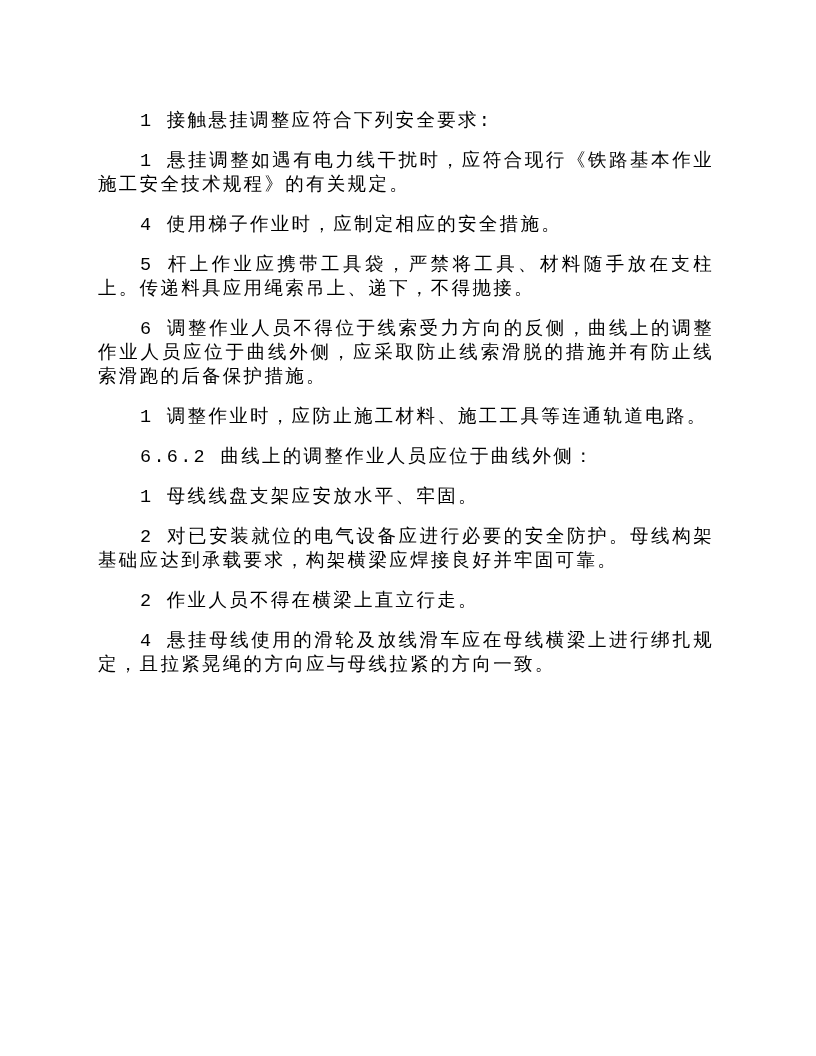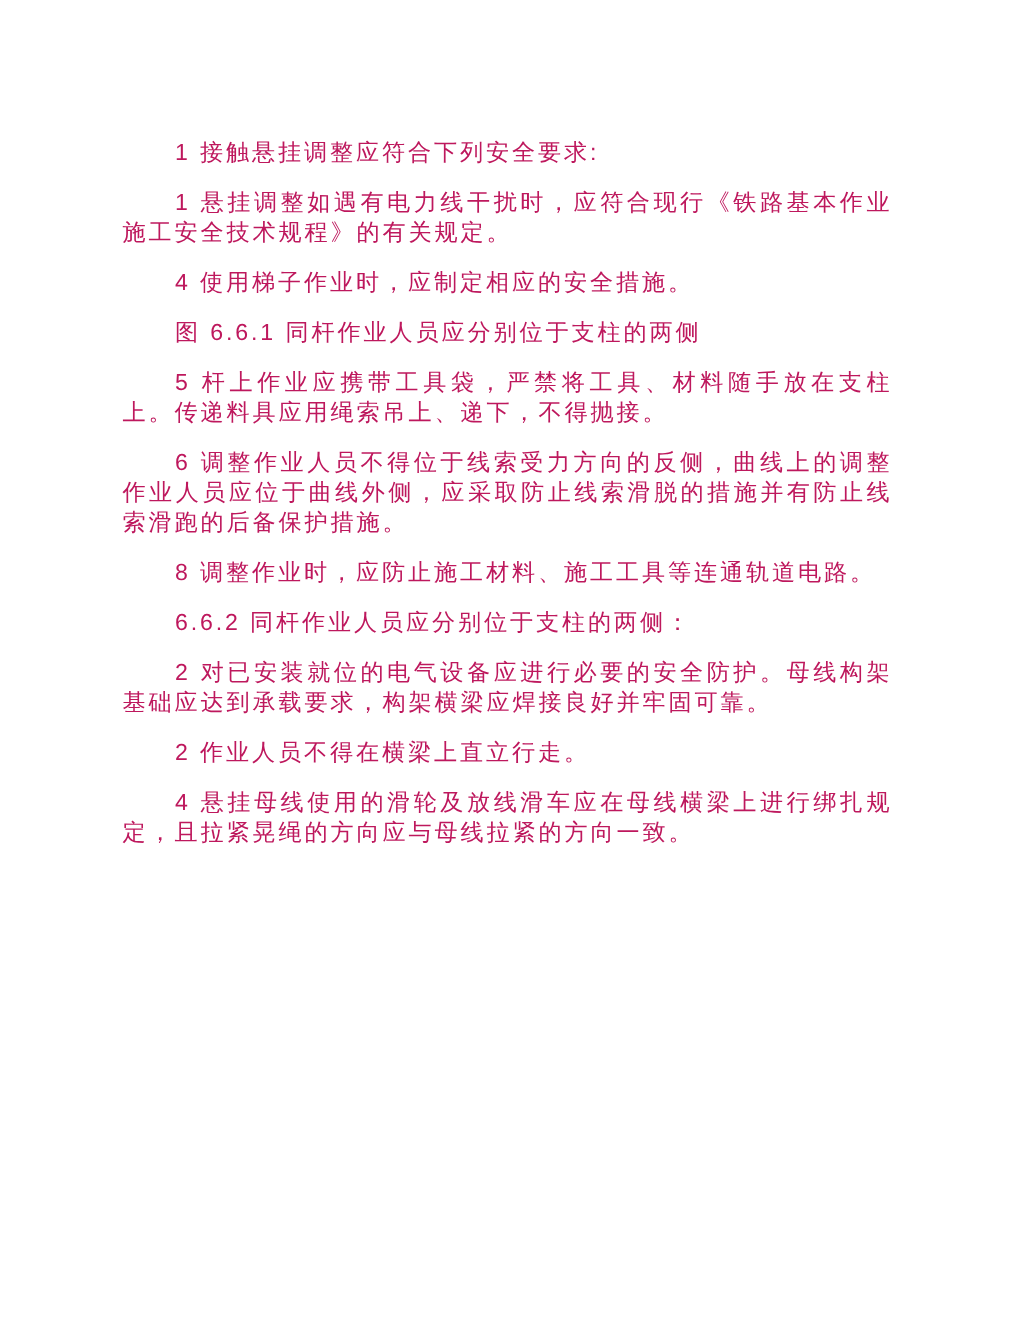--- a/index.html
+++ b/index.html
@@ -2,42 +2,42 @@
 <html><head>
   <meta charset="utf-8">
   <style>
     html, body { margin: 0; padding: 0; background: #ffffff; }
     body { width: 816px; height: 1056px; position: relative; overflow: hidden; }
     .page {
       position: absolute;
       left: 98px;
       top: 110px;
       width: 616px;
-      font-family: Liberation Sans, sans-serif;
+      font-family: Liberation Mono, monospace;
       font-size: 18.5px;
-      color: #be185d;
+      color: #000000;
     }
     .para {
       margin: 0 0 16px 0;
       line-height: 24px;
       text-indent: 42px;
       text-align: justify;
       letter-spacing: 2.3px;
       word-break: break-all;
     }
     .caption { letter-spacing: 2.3px; }
   </style>
 </head>
 <body>
 
 <div class="page">
   <p class="para">1 接触悬挂调整应符合下列安全要求:</p>
   <p class="para">1 悬挂调整如遇有电力线干扰时，应符合现行《铁路基本作业施工安全技术规程》的有关规定。</p>
   <p class="para">4 使用梯子作业时，应制定相应的安全措施。</p>
-  <p class="para caption">图 6.6.1 同杆作业人员应分别位于支柱的两侧</p>
   <p class="para">5 杆上作业应携带工具袋，严禁将工具、材料随手放在支柱上。传递料具应用绳索吊上、递下，不得抛接。</p>
   <p class="para">6 调整作业人员不得位于线索受力方向的反侧，曲线上的调整作业人员应位于曲线外侧，应采取防止线索滑脱的措施并有防止线索滑跑的后备保护措施。</p>
-  <p class="para">8 调整作业时，应防止施工材料、施工工具等连通轨道电路。</p>
-  <p class="para">6.6.2 同杆作业人员应分别位于支柱的两侧：</p>
+  <p class="para">1 调整作业时，应防止施工材料、施工工具等连通轨道电路。</p>
+  <p class="para">6.6.2 曲线上的调整作业人员应位于曲线外侧：</p>
+  <p class="para">1 母线线盘支架应安放水平、牢固。</p>
   <p class="para">2 对已安装就位的电气设备应进行必要的安全防护。母线构架基础应达到承载要求，构架横梁应焊接良好并牢固可靠。</p>
   <p class="para">2 作业人员不得在横梁上直立行走。</p>
   <p class="para">4 悬挂母线使用的滑轮及放线滑车应在母线横梁上进行绑扎规定，且拉紧晃绳的方向应与母线拉紧的方向一致。</p>
 </div>
 
 </body></html>

